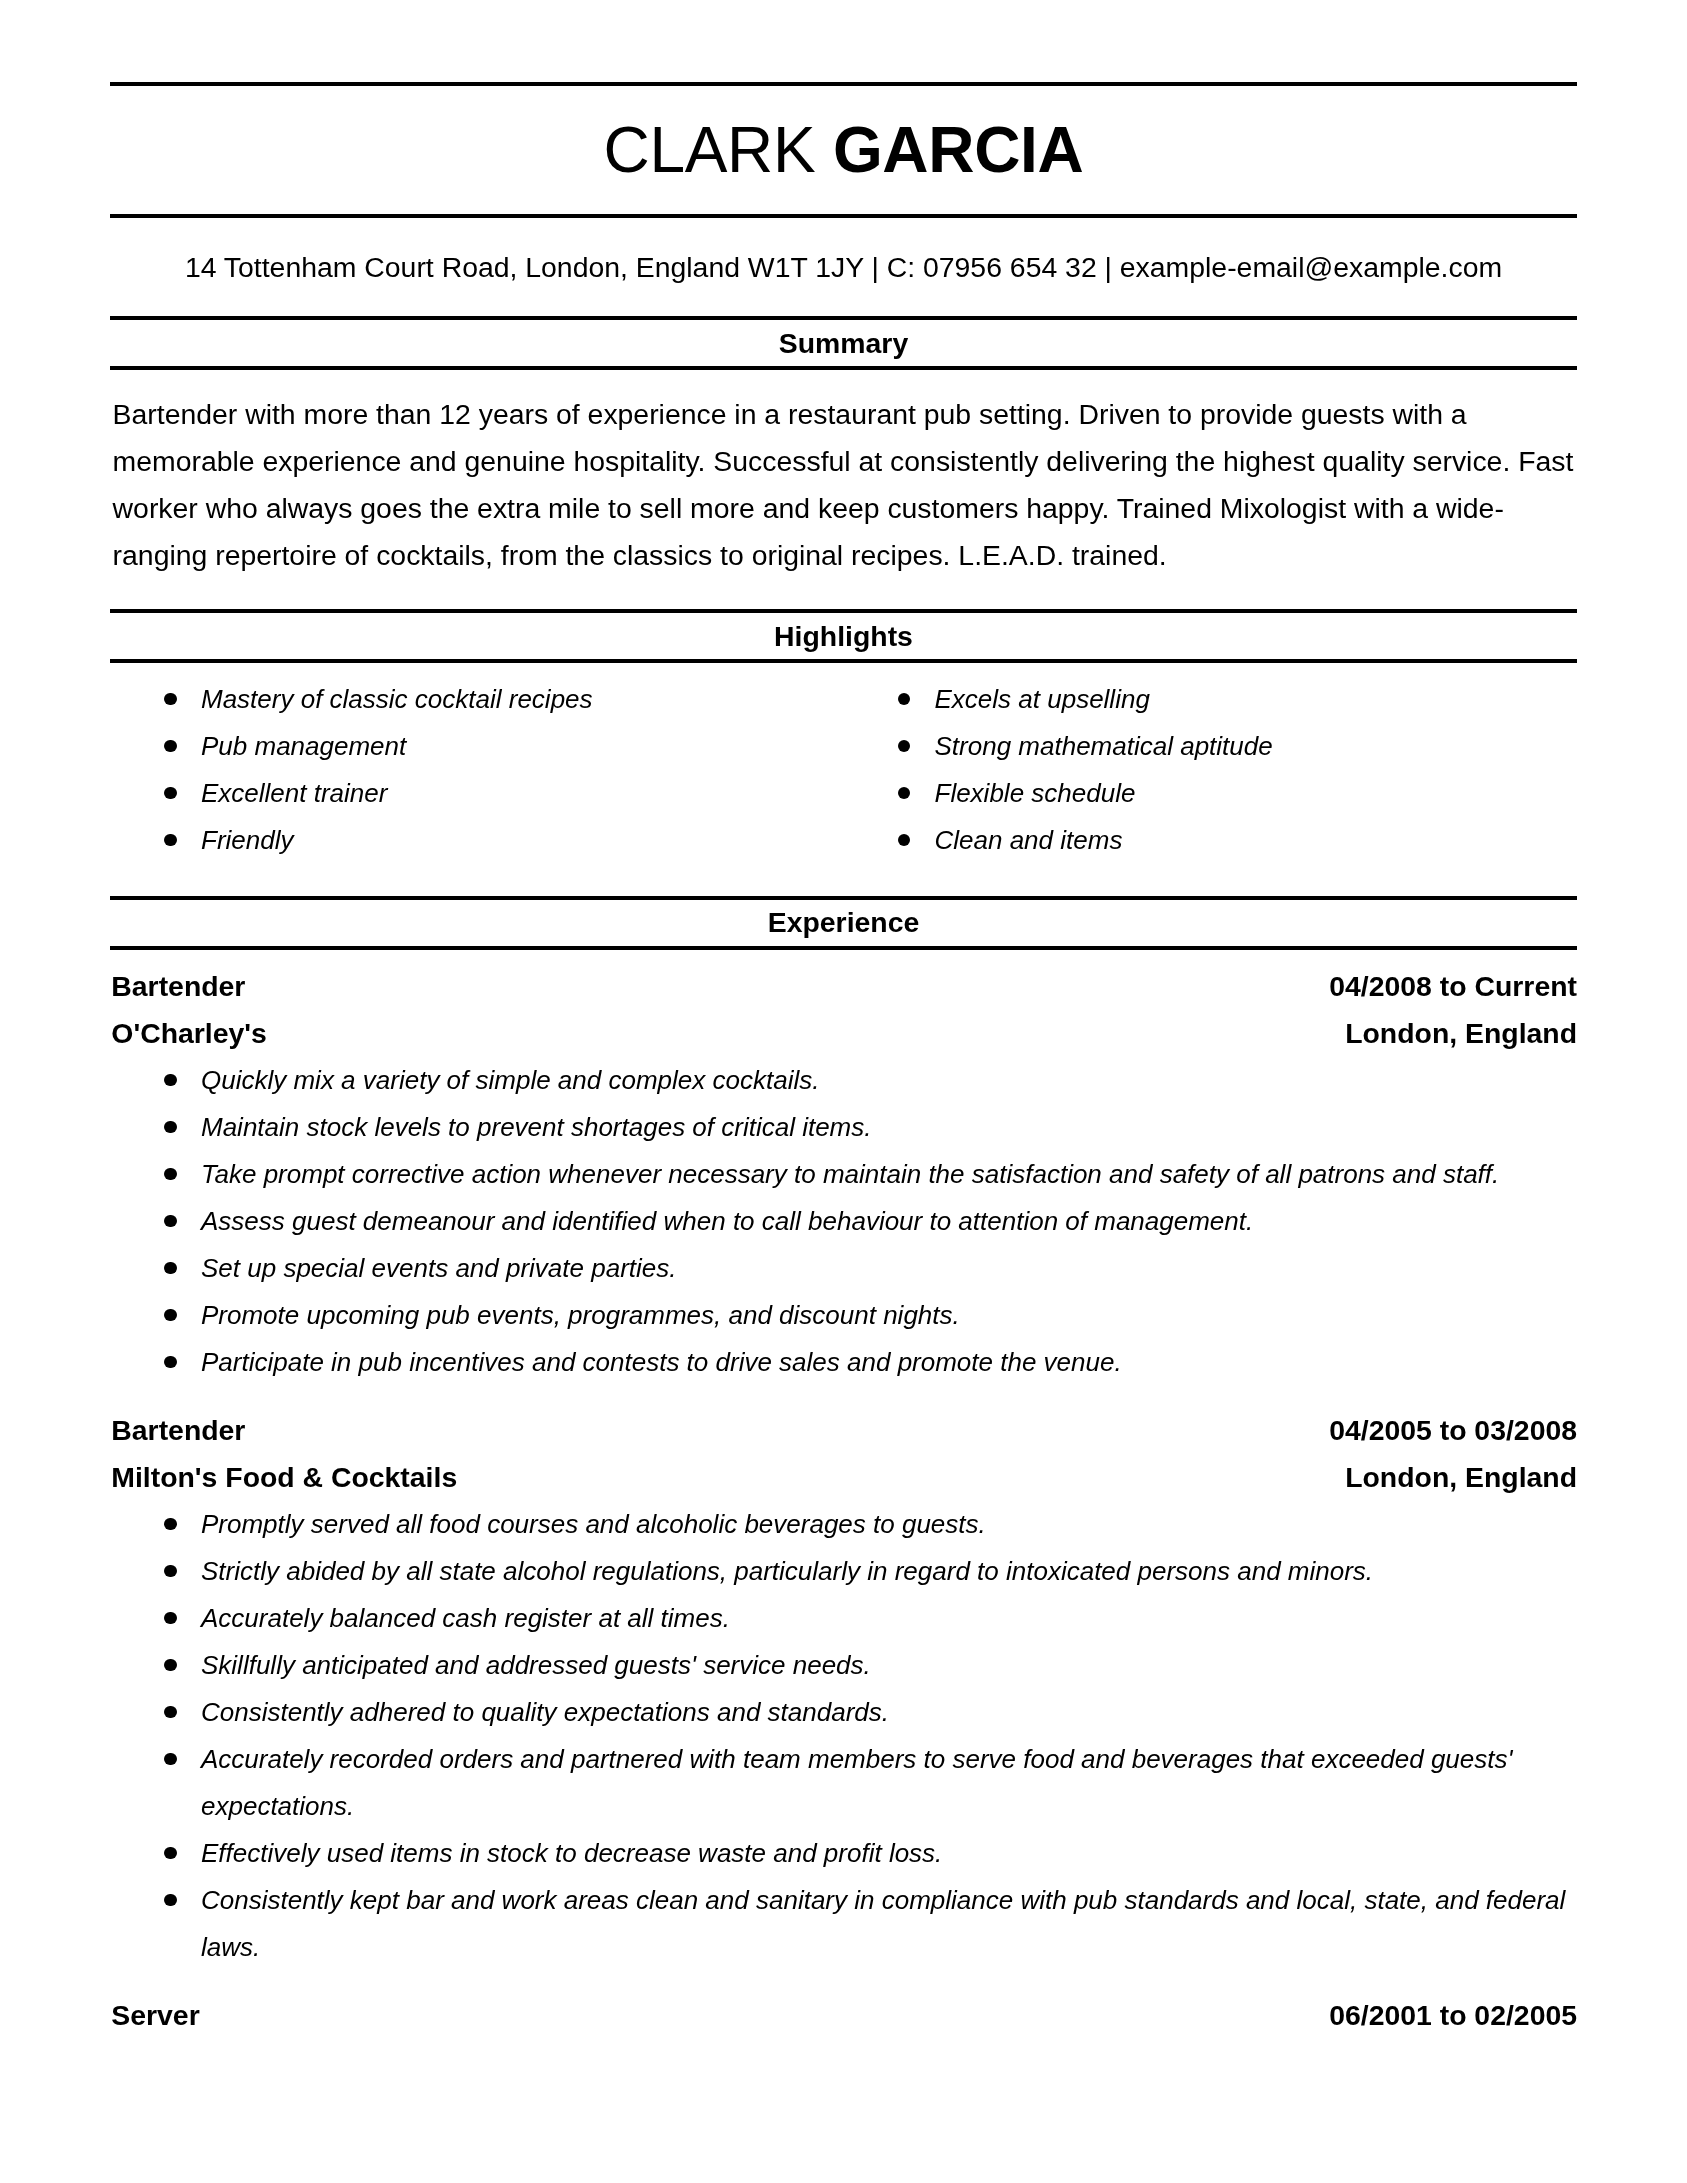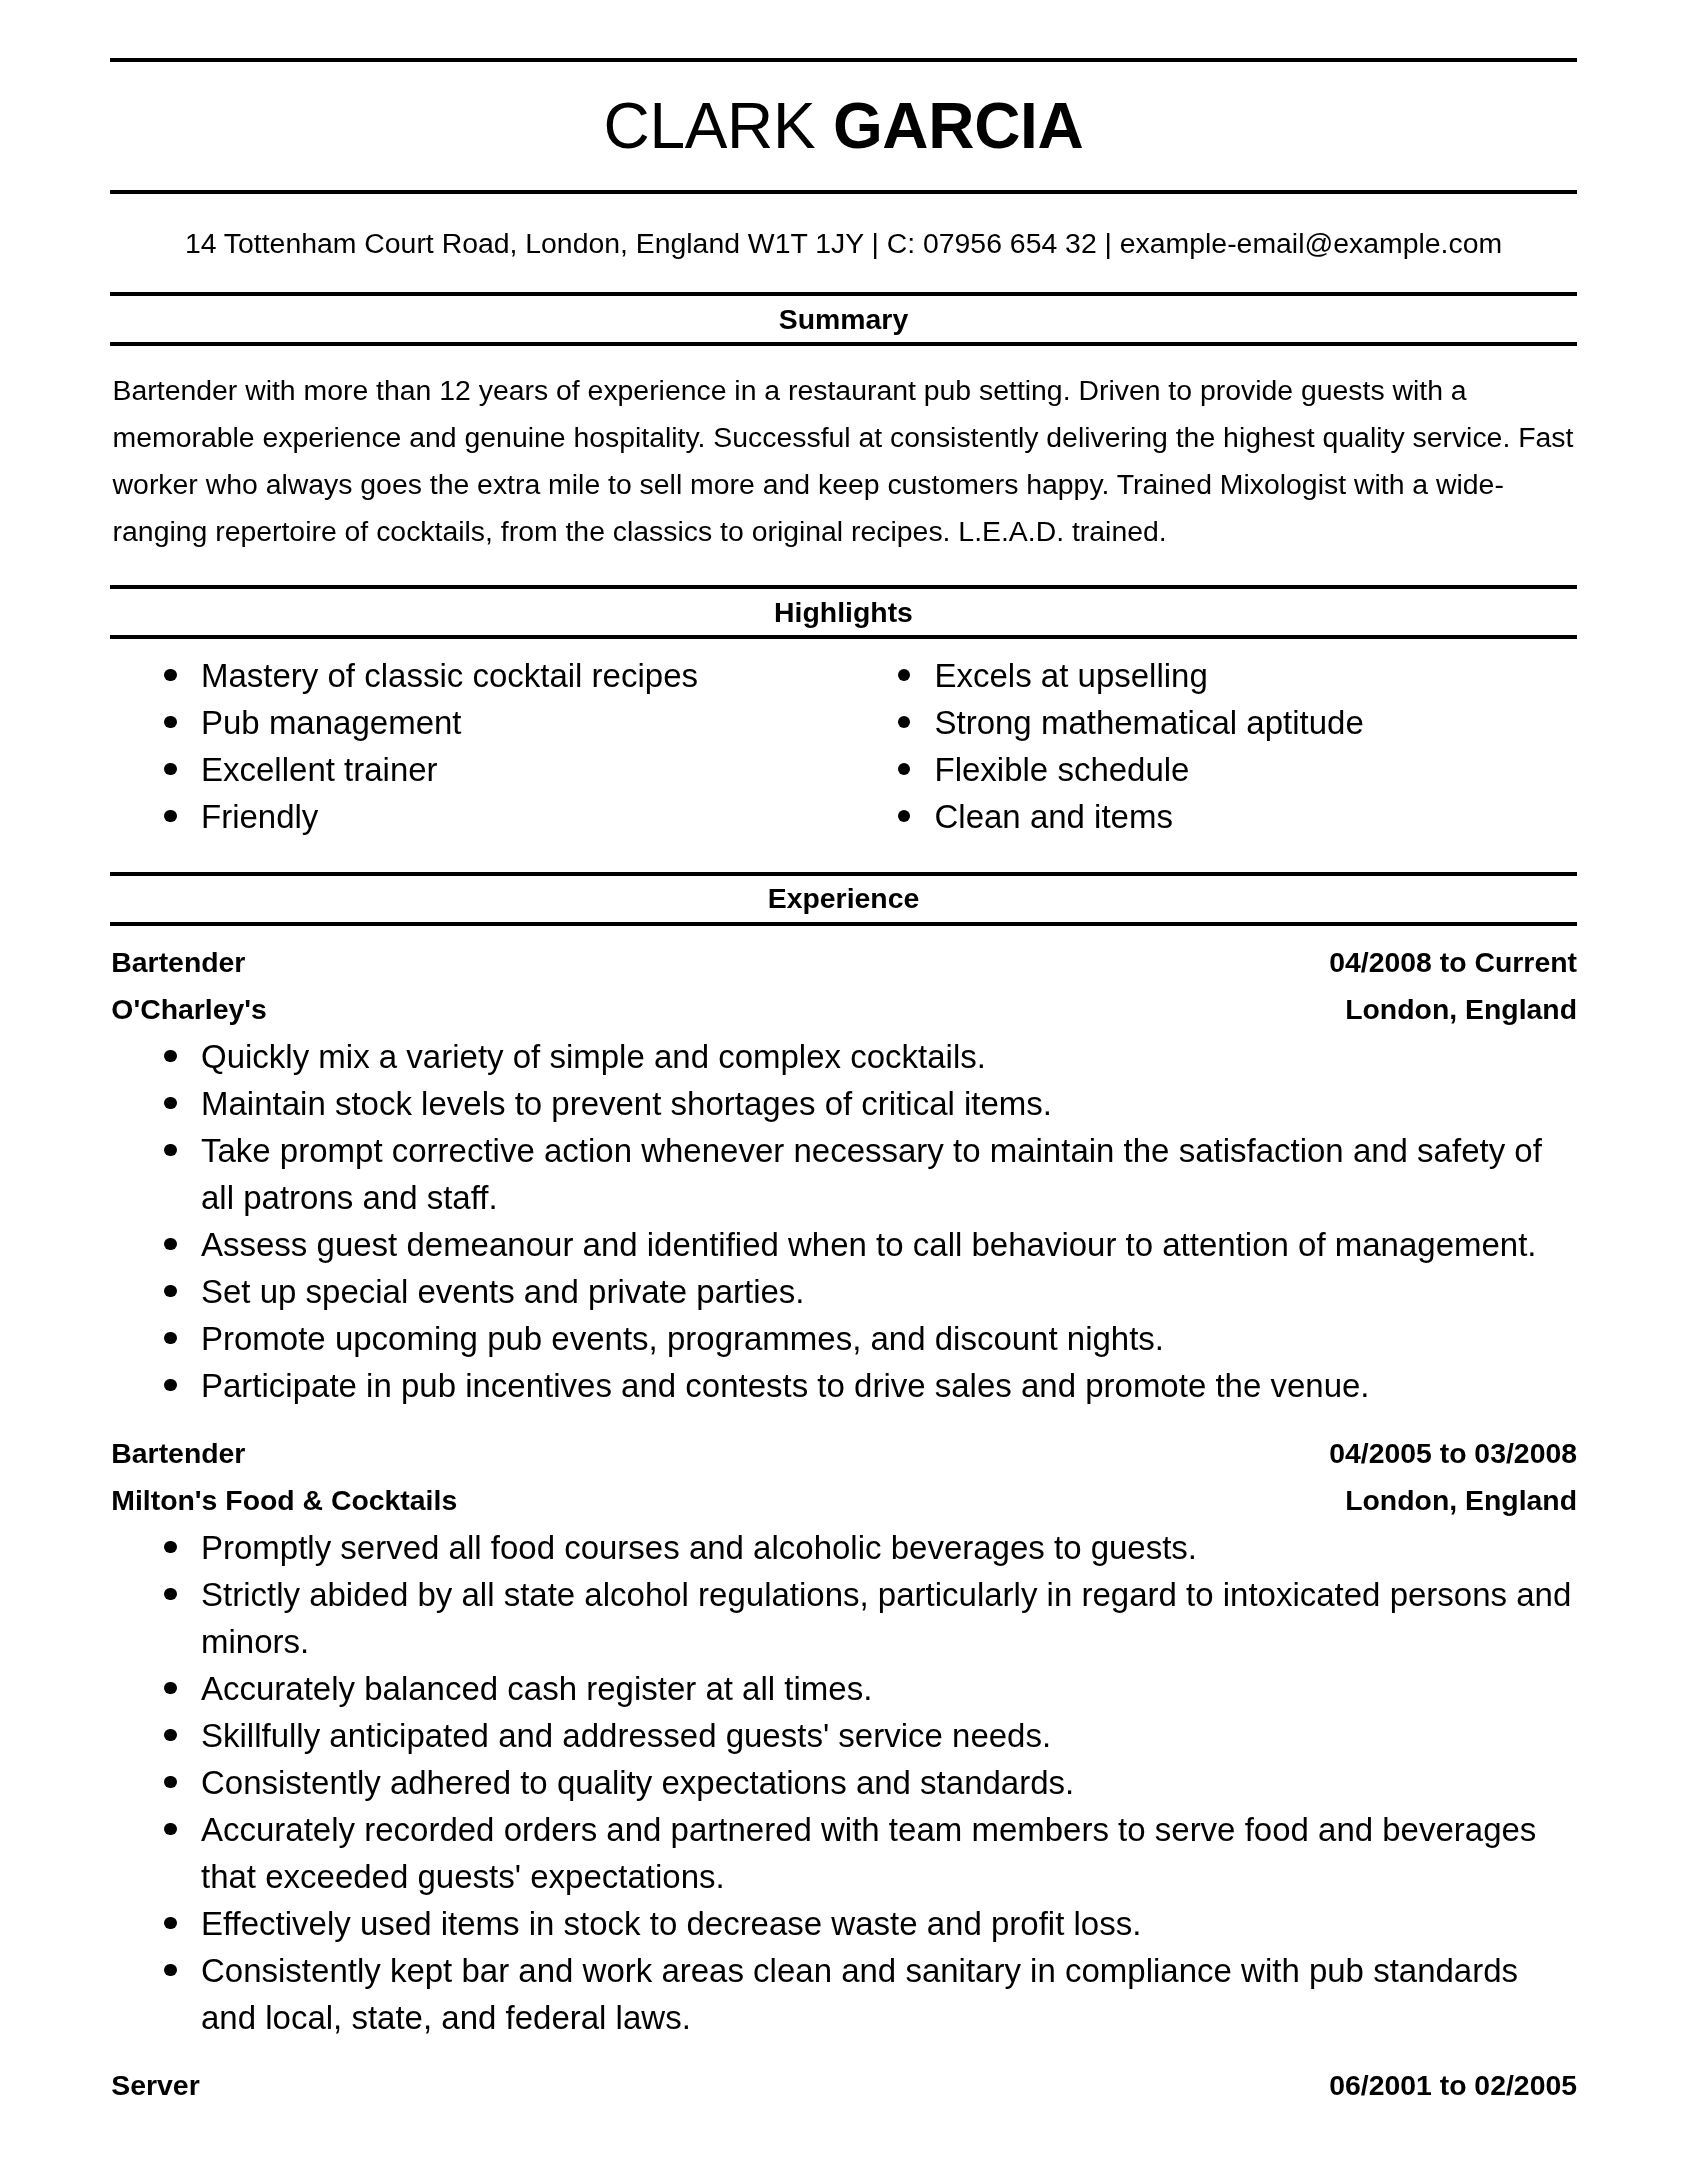--- a/index.html
+++ b/index.html
@@ -1,34 +1,34 @@
 <!DOCTYPE html>
 <html style="font-size:10.6px"><head>
 <meta charset="utf-8">
 <style>
   html, body { margin: 0; padding: 0; background: #ffffff; }
   body {
     width: 1687px; height: 2183px; overflow: hidden; position: relative;
     font-family: "Liberation Sans", sans-serif; color: #000000;
   }
-  .page { position: absolute; left: 110px; top: 58px; width: 1467px; }
+  .page { position: absolute; left: 110px; top: 82px; width: 1467px; }
   .rule { height: 4px; background: #000000; }
   .name-block { height: 128px; display: flex; align-items: center; justify-content: center; }
   .name { font-size: 64px; line-height: 1; letter-spacing: -0.3px; }
   .name .first { font-weight: normal; }
   .name .last { font-weight: bold; }
   .contact-block { height: 98px; display: flex; align-items: center; justify-content: center; }
   .contact { font-size: 28.4px; line-height: 1; }
   .sec-head { height: 46px; display: flex; align-items: center; justify-content: center; font-weight: bold; font-size: 28.4px; }
   .body-text { font-size: 28.4px; line-height: 47px; padding-left: 2.6px; }
   .summary { margin-top: 21px; margin-bottom: 30px; }
   .highlights { margin-top: 12.6px; margin-bottom: 32px; display: flex; }
   .hl-col { width: 50%; }
   ul.bul { list-style: none; margin: 0; padding: 0; }
-  ul.bul li { position: relative; padding-left: 91px; font-size: 33px; line-height: 47px; }
+  ul.bul li { position: relative; padding-left: 91px; font-size: 26px; line-height: 47px; font-style: italic; }
   ul.bul li .dot {
     position: absolute; left: 54px; top: 17px; width: 12.6px; height: 12.6px; border-radius: 50%; background: #000000;
   }
   .experience { margin-top: 13.2px; }
   .job { margin-bottom: 21px; }
   .job-row { display: flex; justify-content: space-between; font-size: 28.4px; line-height: 47px; font-weight: bold; padding-left: 1.3px; }
 </style>
 </head>
 <body>
 

